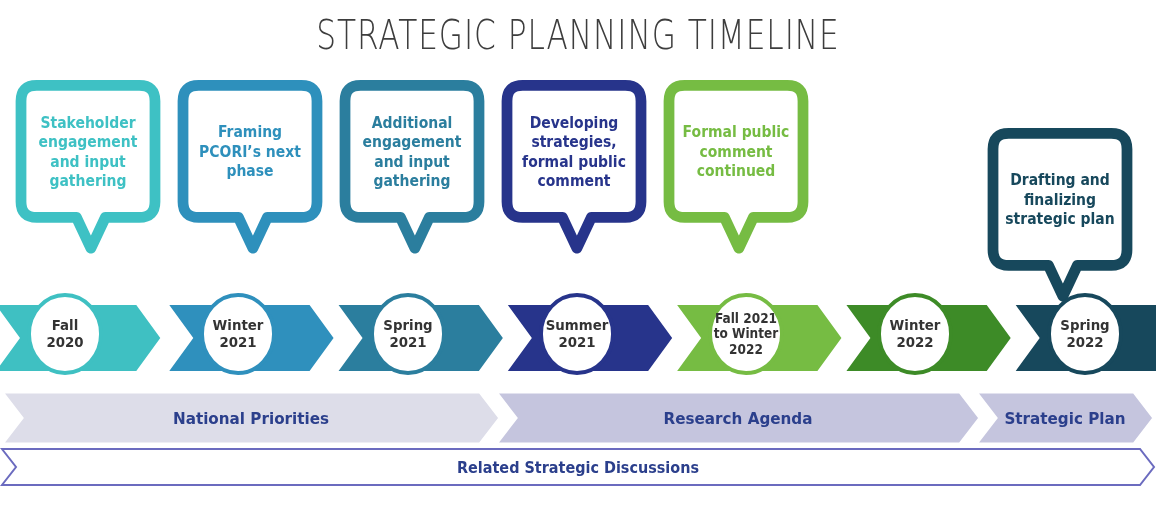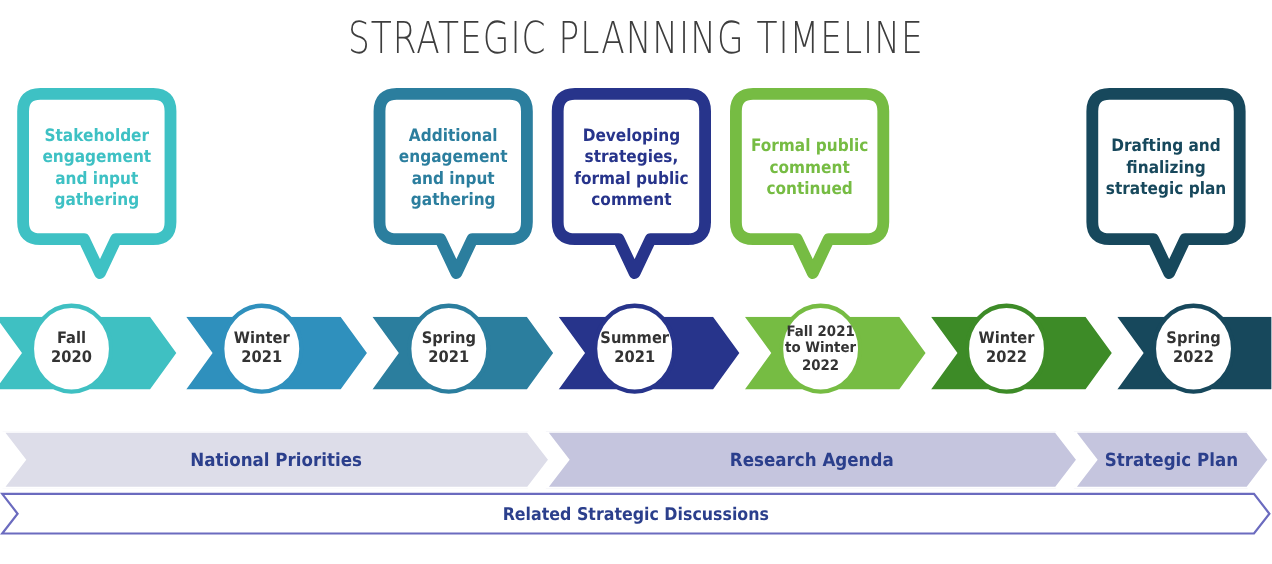--- a/index.html
+++ b/index.html
@@ -69,21 +69,21 @@
     font-weight: bold;
     font-size: 15.5px;
     line-height: 1.25;
     transform: scaleX(0.9);
     transform-origin: center center;
   }
 
   
   #timeline-band {
     position: absolute;
-    top: 288px;
+    top: 305px;
     left: 0;
     width: 1088px;
     height: 66px;
   }
   #timeline-band svg {
     position: absolute;
     top: 0;
     left: 0;
   }
   .tl-circle {
@@ -181,20 +181,32 @@
       </svg>
       <div class="callout-text" style="color: rgb(62, 193, 196);">
         <div>
           <div>Stakeholder</div>
           <div>engagement</div>
           <div>and input</div>
           <div>gathering</div>
         </div>
       </div>
     </div>
+    <div class="callout" style="left: 176px;">
+      <svg viewBox="0 0 148 182">
+        <path d="M 21.5 5.5 L 126.5 5.5 Q 142.5 5.5 142.5 21.5 L 142.5 124.5 Q 142.5 140.5 126.5 140.5 L 91.76 140.5 L 76.96000000000001 172 L 62.16 140.5 L 21.5 140.5 Q 5.5 140.5 5.5 124.5 L 5.5 21.5 Q 5.5 5.5 21.5 5.5 Z" fill="#ffffff" stroke="#2e90bc" stroke-width="11" stroke-linejoin="round"></path>
+      </svg>
+      <div class="callout-text" style="color: rgb(46, 144, 188);">
+        <div>
+          <div>Framing</div>
+          <div>PCORI’s next</div>
+          <div>phase</div>
+        </div>
+      </div>
+    </div>
     <div class="callout" style="left: 338px;">
       <svg viewBox="0 0 148 182">
         <path d="M 21.5 5.5 L 126.5 5.5 Q 142.5 5.5 142.5 21.5 L 142.5 124.5 Q 142.5 140.5 126.5 140.5 L 91.76 140.5 L 76.96000000000001 172 L 62.16 140.5 L 21.5 140.5 Q 5.5 140.5 5.5 124.5 L 5.5 21.5 Q 5.5 5.5 21.5 5.5 Z" fill="#ffffff" stroke="#2b7e9e" stroke-width="11" stroke-linejoin="round"></path>
       </svg>
       <div class="callout-text" style="color: rgb(43, 126, 158);">
         <div>
           <div>Additional</div>
           <div>engagement</div>
           <div>and input</div>
           <div>gathering</div>
@@ -219,21 +231,21 @@
         <path d="M 21.5 5.5 L 126.5 5.5 Q 142.5 5.5 142.5 21.5 L 142.5 124.5 Q 142.5 140.5 126.5 140.5 L 91.76 140.5 L 76.96000000000001 172 L 62.16 140.5 L 21.5 140.5 Q 5.5 140.5 5.5 124.5 L 5.5 21.5 Q 5.5 5.5 21.5 5.5 Z" fill="#ffffff" stroke="#76bc43" stroke-width="11" stroke-linejoin="round"></path>
       </svg>
       <div class="callout-text" style="color: rgb(118, 188, 67);">
         <div>
           <div>Formal public</div>
           <div>comment</div>
           <div>continued</div>
         </div>
       </div>
     </div>
-    <div class="callout" style="left: 986px;">
+    <div class="callout" style="left: 986px; margin-top: 48px;">
       <svg viewBox="0 0 148 182">
         <path d="M 21.5 5.5 L 126.5 5.5 Q 142.5 5.5 142.5 21.5 L 142.5 124.5 Q 142.5 140.5 126.5 140.5 L 91.76 140.5 L 76.96000000000001 172 L 62.16 140.5 L 21.5 140.5 Q 5.5 140.5 5.5 124.5 L 5.5 21.5 Q 5.5 5.5 21.5 5.5 Z" fill="#ffffff" stroke="#17485c" stroke-width="11" stroke-linejoin="round"></path>
       </svg>
       <div class="callout-text" style="color: rgb(23, 72, 92);">
         <div>
           <div>Drafting and</div>
           <div>finalizing</div>
           <div>strategic plan</div>
         </div>
       </div>

